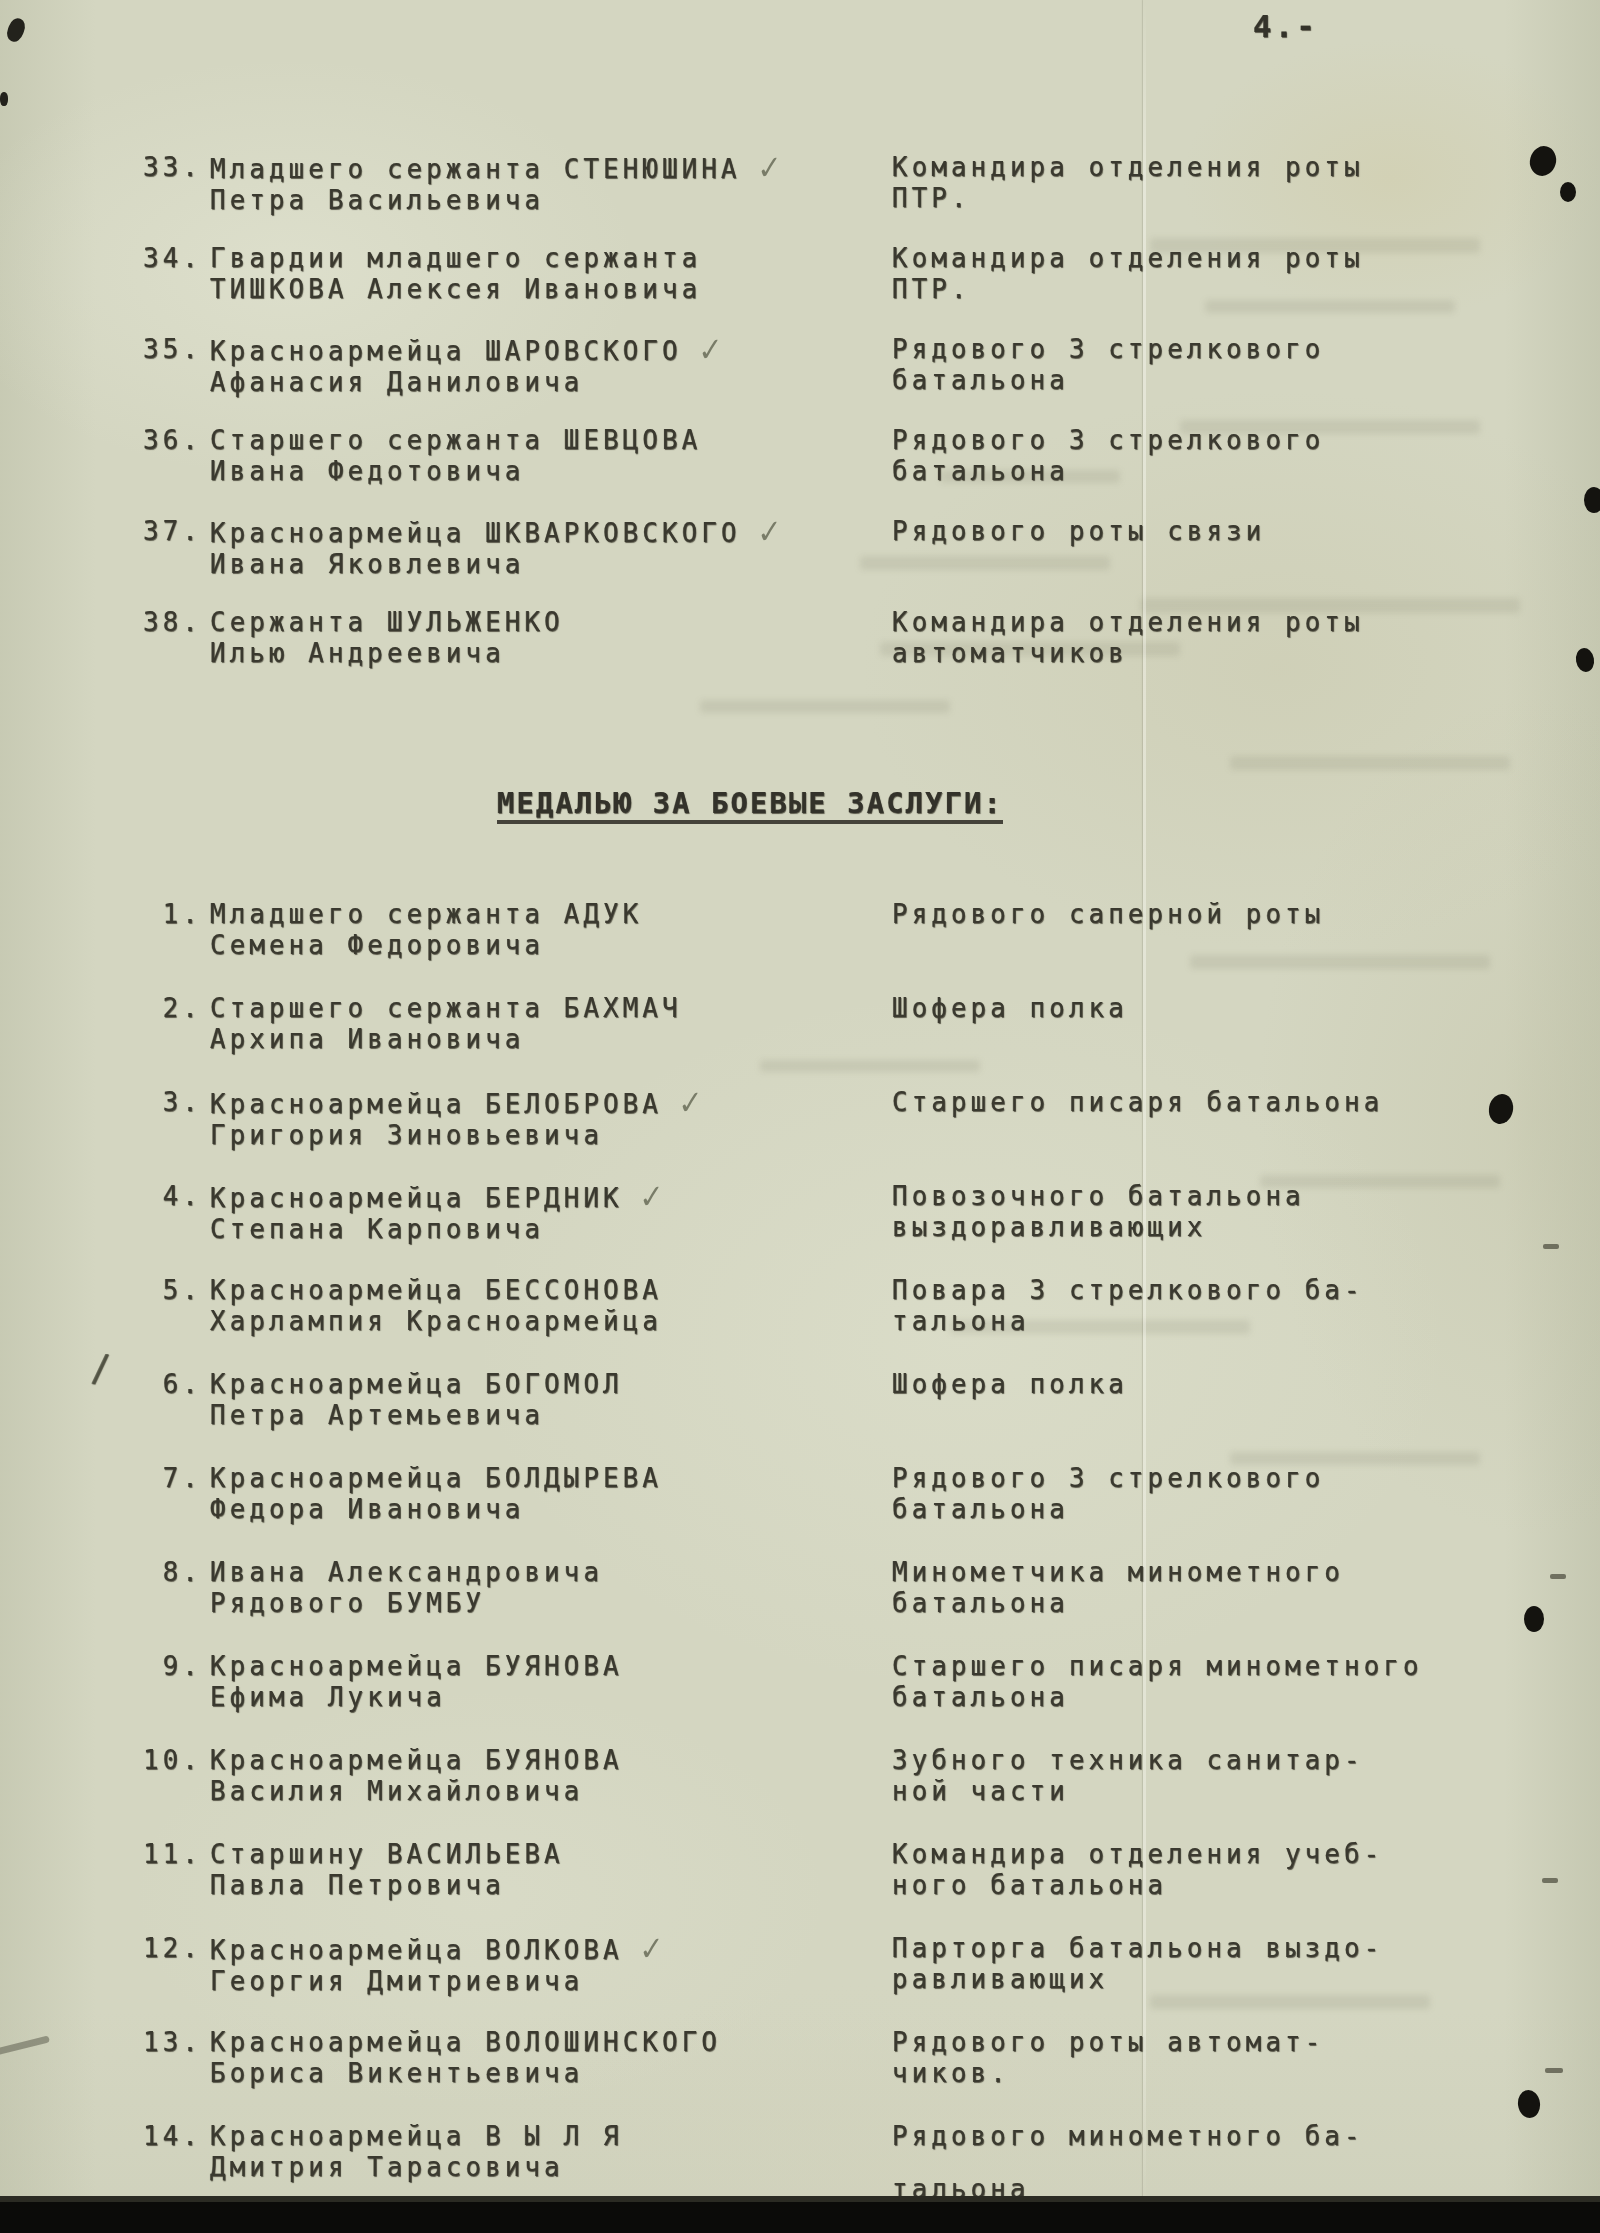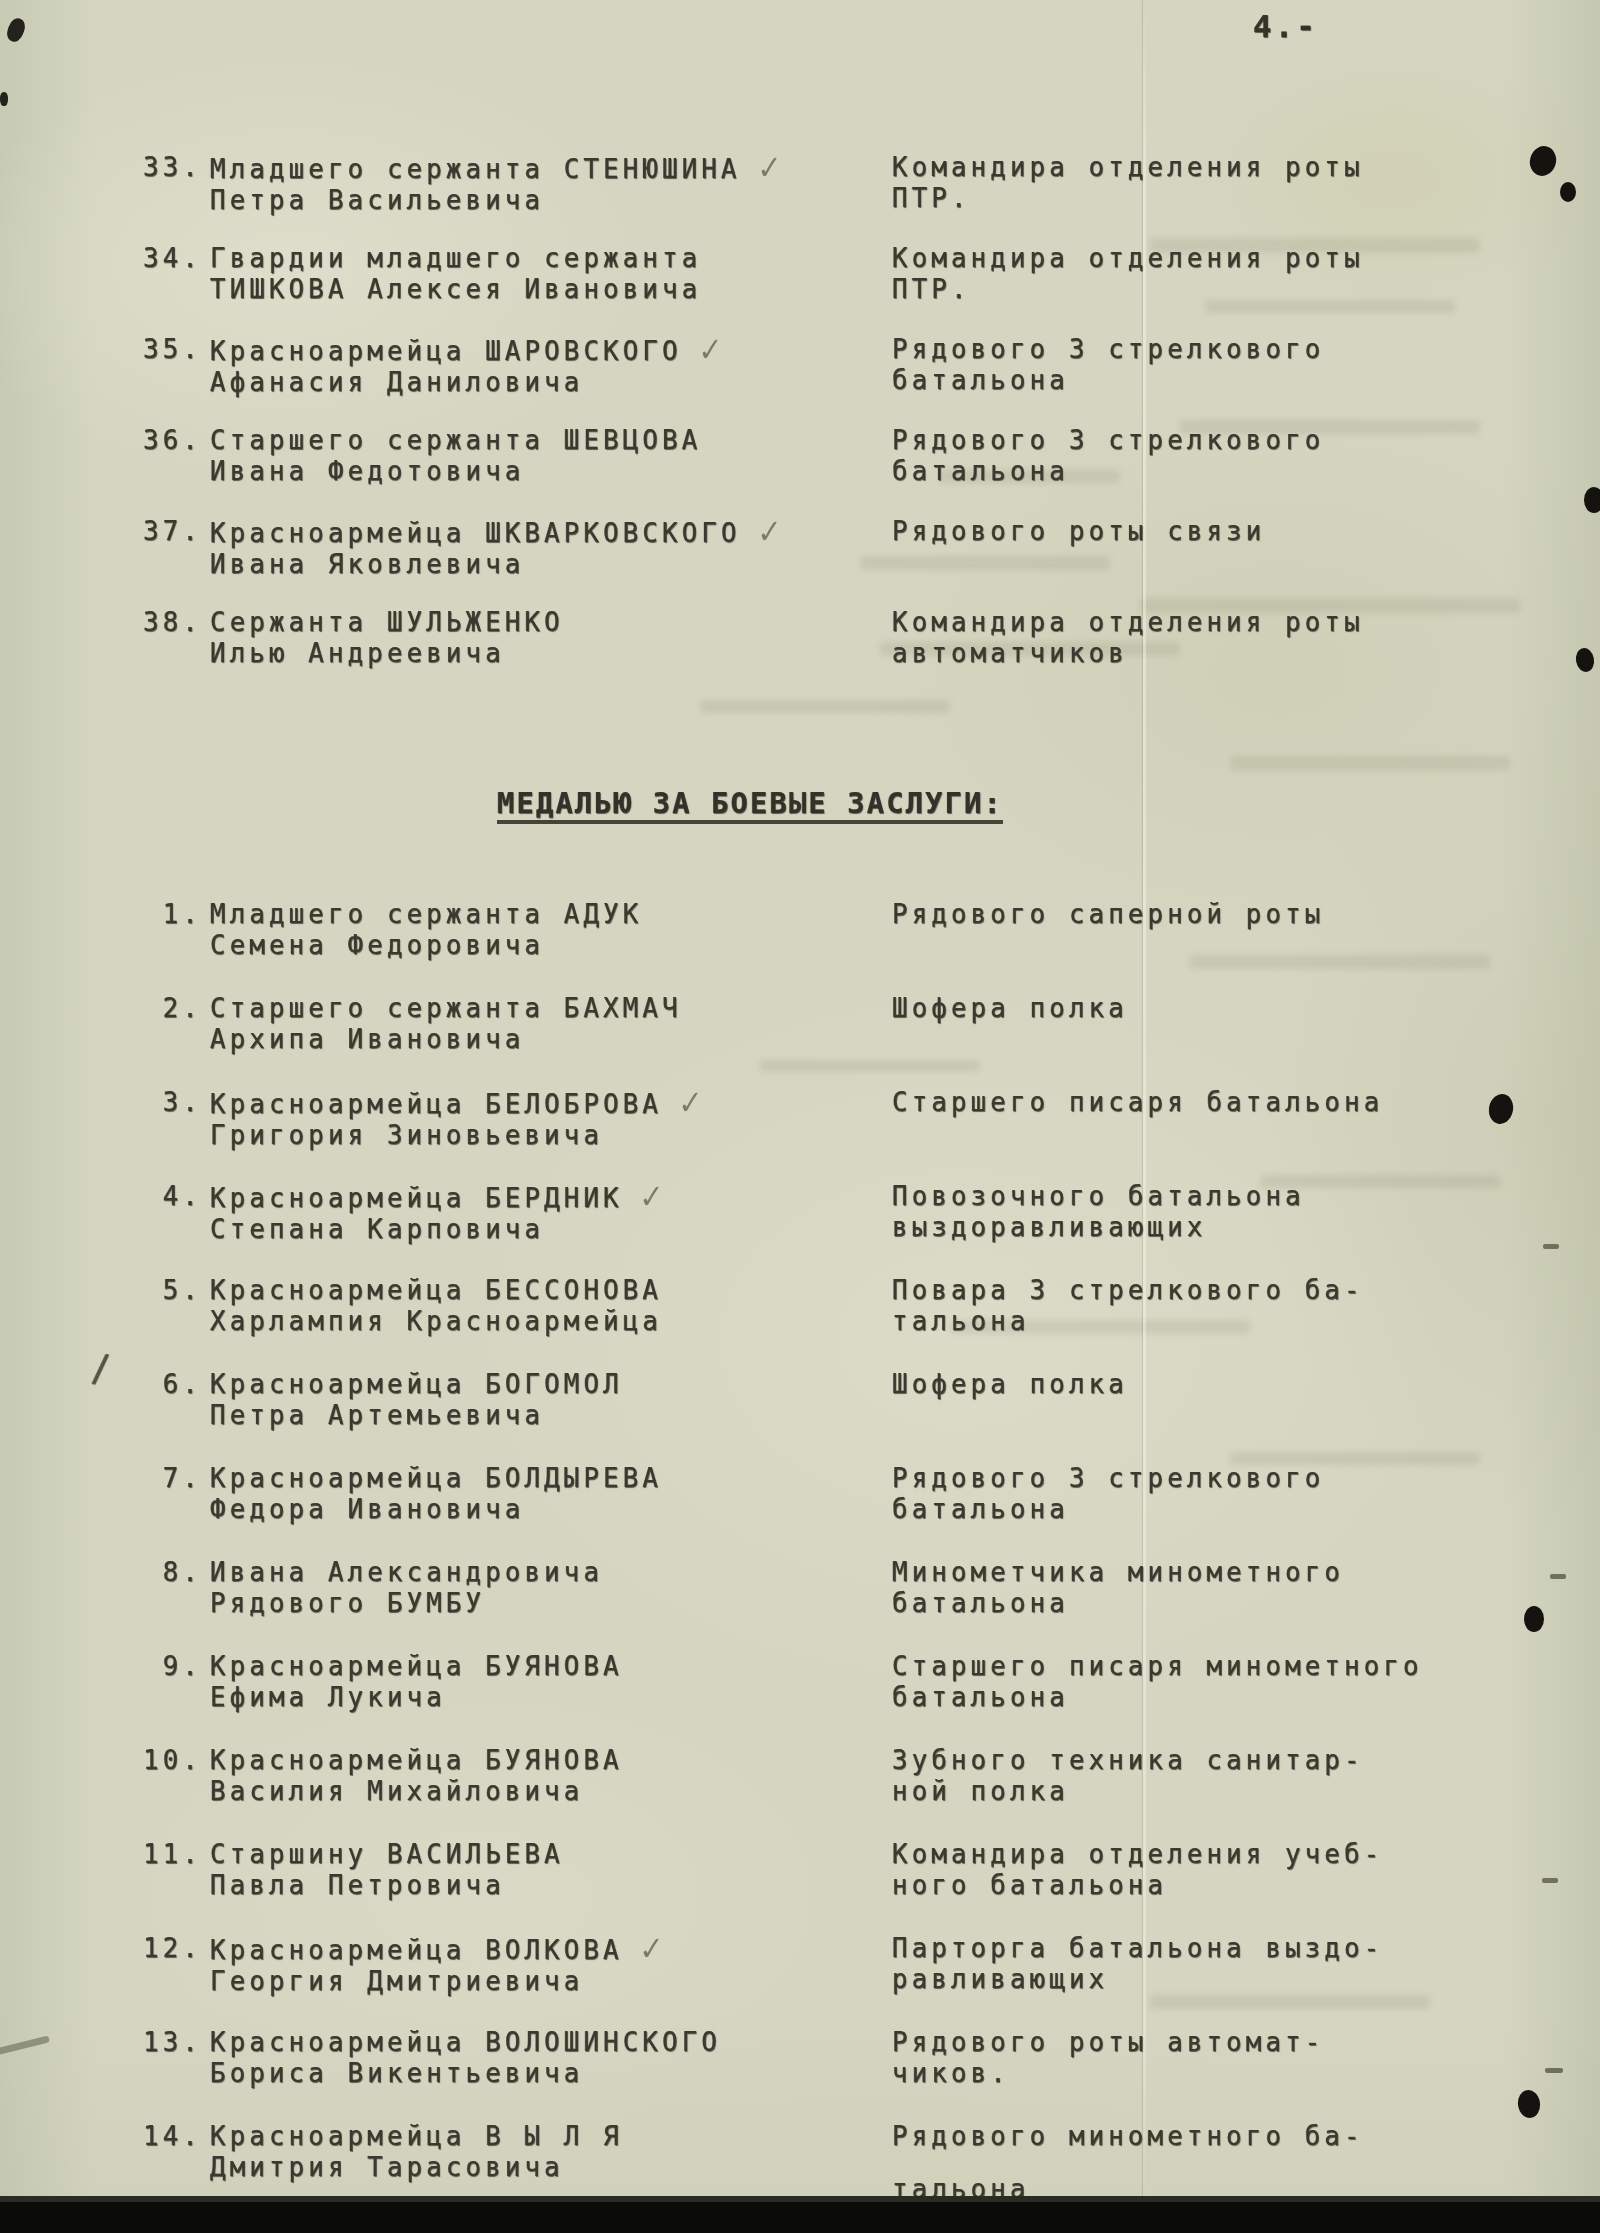--- a/index.html
+++ b/index.html
@@ -280,21 +280,21 @@
   </div>
 
   <div class="entry">
     <div class="num">10.</div>
     <div class="name">
             <div class="line">Красноармейца БУЯНОВА</div>
             <div class="line">Василия Михайловича</div>
           </div>
     <div class="role">
             <div class="line">Зубного техника санитар-</div>
-            <div class="line">ной полка</div>
+            <div class="line">ной части</div>
           </div>
   </div>
 
   <div class="entry">
     <div class="num">11.</div>
     <div class="name">
             <div class="line">Старшину ВАСИЛЬЕВА</div>
             <div class="line">Павла Петровича</div>
           </div>
     <div class="role">

